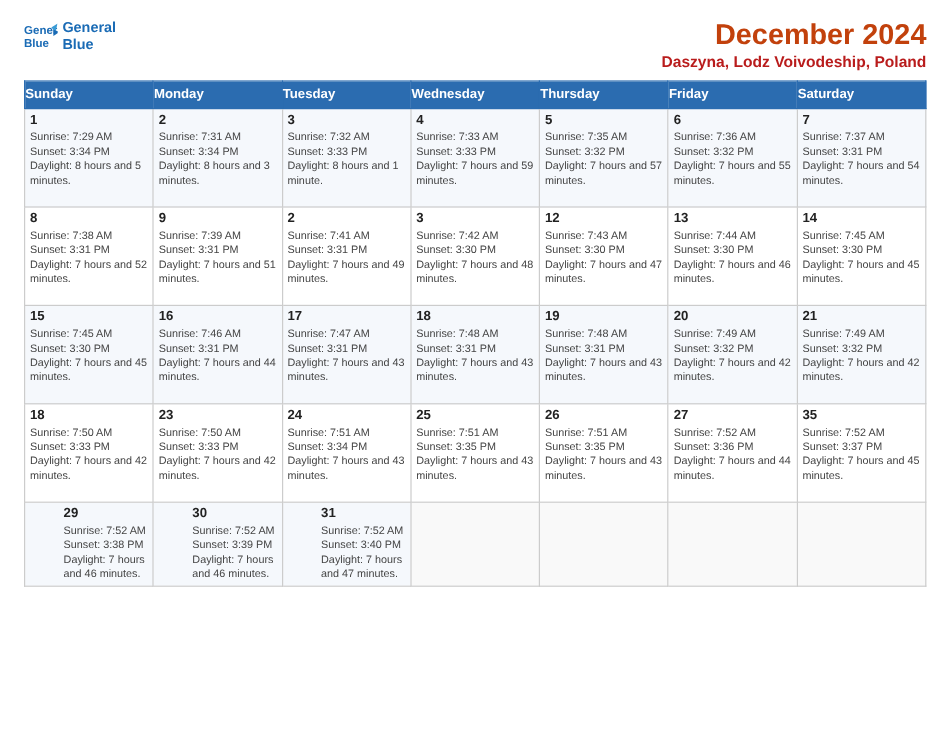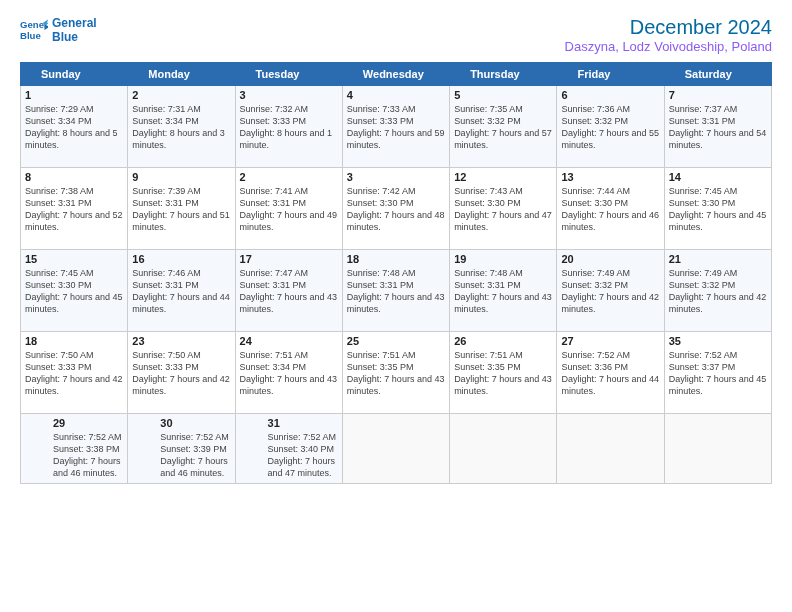--- a/index.html
+++ b/index.html
@@ -27,37 +27,38 @@
       gap: 4px;
     }
     .logo-icon {
       width: 28px;
       height: 28px;
     }
     .title-block {
       text-align: right;
     }
     .month-title {
-      font-size: 20px;
-      font-weight: normal;
-      color: #0369a1;
+      font-size: 24px;
+      font-weight: bold;
+      color: #c2410c;
     }
     .subtitle {
       font-size: 13px;
-      color: #8b5cf6;
+      color: #b91c1c;
+      font-weight: bold;
     }
     .calendar {
       width: 100%;
       border-collapse: collapse;
       font-size: 9.5px;
     }
     .calendar th {
       background-color: #2b6cb0;
       color: #fff;
-      padding: 5px 20px;
+      padding: 5px 0;
       text-align: left;
       font-size: 11px;
       font-weight: bold;
       border: 1px solid #2b6cb0;
     }
     .calendar td {
       border: 1px solid #ccc;
       vertical-align: top;
       padding: 3px 4px;
       width: calc(100% / 7);

